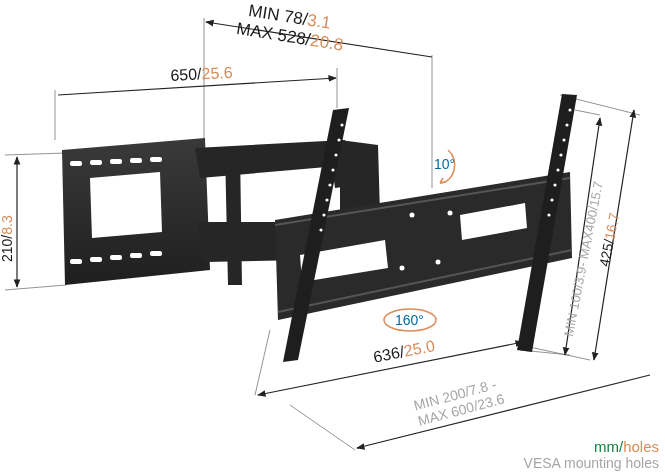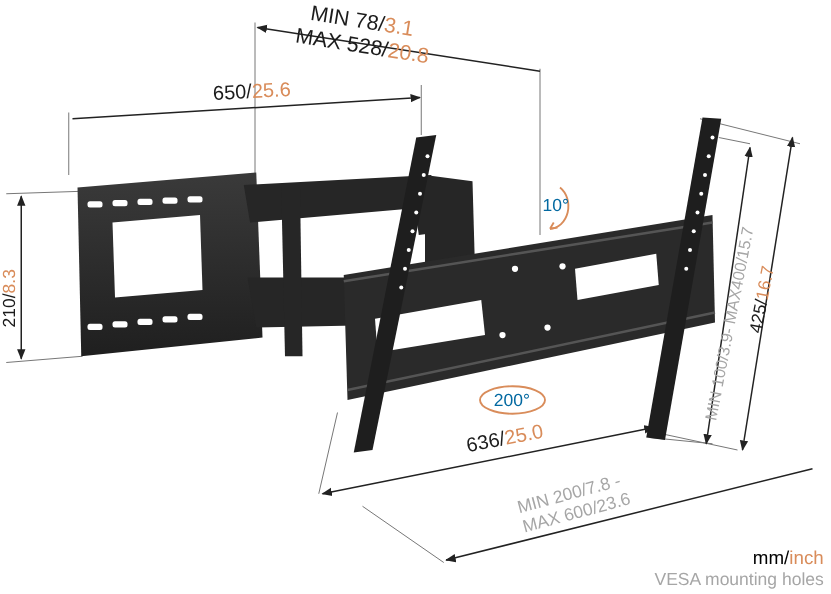--- a/index.html
+++ b/index.html
@@ -2,21 +2,21 @@
 <html><head>
   <meta charset="utf-8">
   <style>
     html, body { margin: 0; padding: 0; background: #ffffff; }
     body { width: 665px; height: 475px; position: relative; overflow: hidden;
            font-family: "Liberation Sans", "DejaVu Sans", sans-serif; }
     #diagram { position: absolute; left: 0; top: 0; width: 665px; height: 475px; }
     .lbl { position: absolute; white-space: nowrap; line-height: 1; color: #1b1b1b; }
     .inch { color: #d98c5a; }
     .grey { color: #a6a6a6; }
-    .dark { color: #000000; }
+    .dark { color: #15803d; }
     .deg { position:absolute; font-size: 14px; color:#0369a1; line-height:1; }
     .legend { position:absolute; right: 6px; text-align:right; }
   </style>
 </head>
 <body>
 
 <svg id="diagram" viewBox="0 0 665 475" xmlns="http://www.w3.org/2000/svg">
   <defs>
     <marker id="ah" viewBox="0 0 10 10" refX="9" refY="5" markerWidth="7" markerHeight="7" orient="auto-start-reverse">
       <path d="M0,1 L10,5 L0,9 z" fill="#222"></path>
@@ -133,33 +133,33 @@
 
 <div class="lbl" style="left:170px;top:68px;font-size:16px;transform:rotate(-3deg);transform-origin:left top;">
   <span>650/</span><span class="inch">25.6</span>
 </div>
 
 <div class="lbl" style="left:0px;top:262px;font-size:14px;transform:rotate(-90deg);transform-origin:left top;">
   <span>210/</span><span class="inch">8.3</span>
 </div>
 
 <div class="deg" style="left:434px;top:157px;">10°</div>
-<div class="deg" style="left:395px;top:313px;">200°</div>
+<div class="deg" style="left:395px;top:313px;">160°</div>
 
 <div class="lbl" style="left:372px;top:350px;font-size:16px;transform:rotate(-11deg);transform-origin:left top;">
   <span>636/</span><span class="inch">25.0</span>
 </div>
 
 <div class="lbl grey" style="left:412px;top:398px;font-size:14px;line-height:16px;transform:rotate(-15deg);transform-origin:left top;">
   <div style="padding-left:0px;">MIN 200/7.8 -</div>
   <div>MAX 600/23.6</div>
 </div>
 
 <div class="lbl grey" style="left:562px;top:335px;font-size:13px;transform:rotate(-79deg);transform-origin:left top;">MIN 100/3.9- MAX400/15.7</div>
 
 <div class="lbl" style="left:597px;top:265px;font-size:14px;transform:rotate(-79deg);transform-origin:left top;">
   <span>425/</span><span class="inch">16.7</span>
 </div>
 
 <div class="legend" style="top:438px;font-size:15px;">
-  <span class="dark">mm</span><span class="dark">/</span><span class="inch">inch</span>
+  <span class="dark">mm</span><span class="dark">/</span><span class="inch">holes</span>
 </div>
 <div class="legend grey" style="top:455px;font-size:14px;">VESA mounting holes</div>
 
 </body></html>

